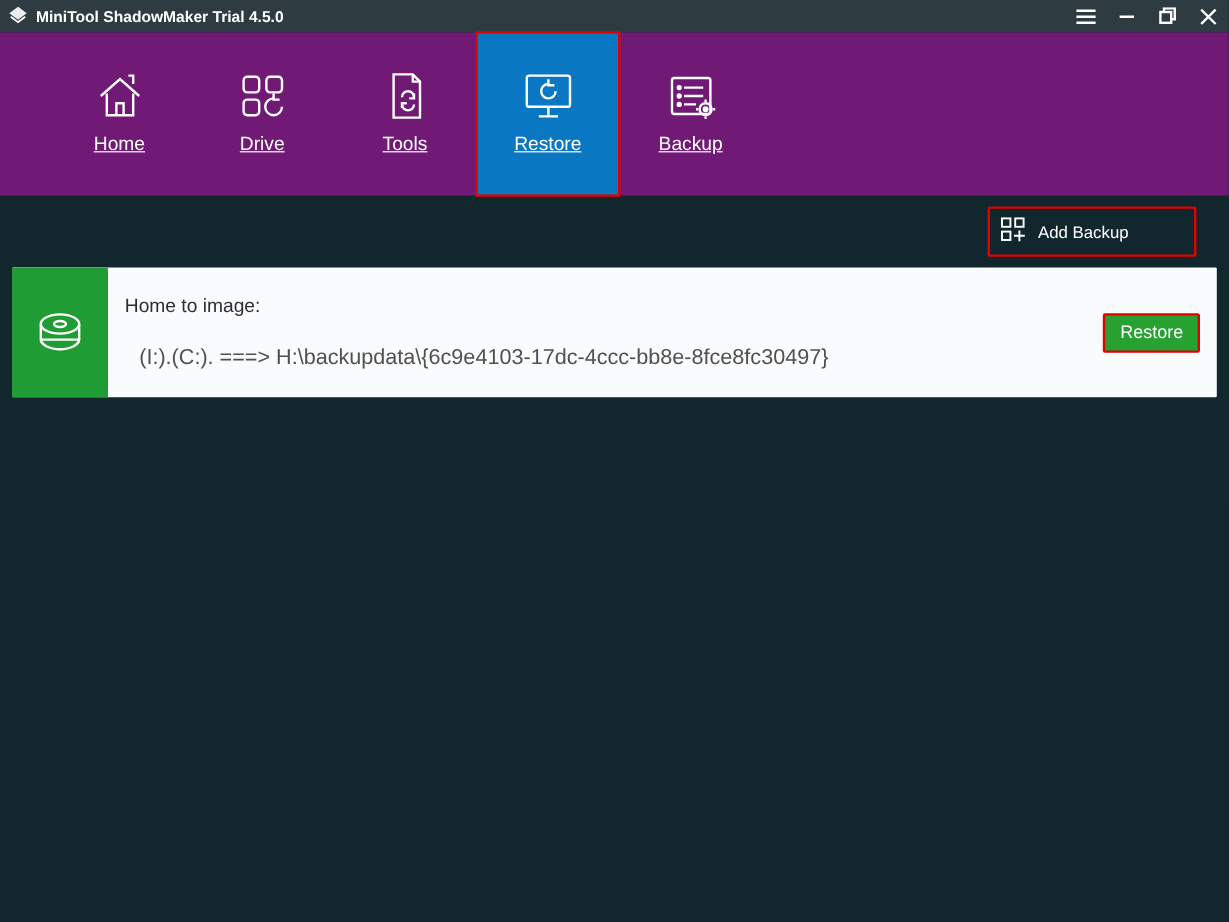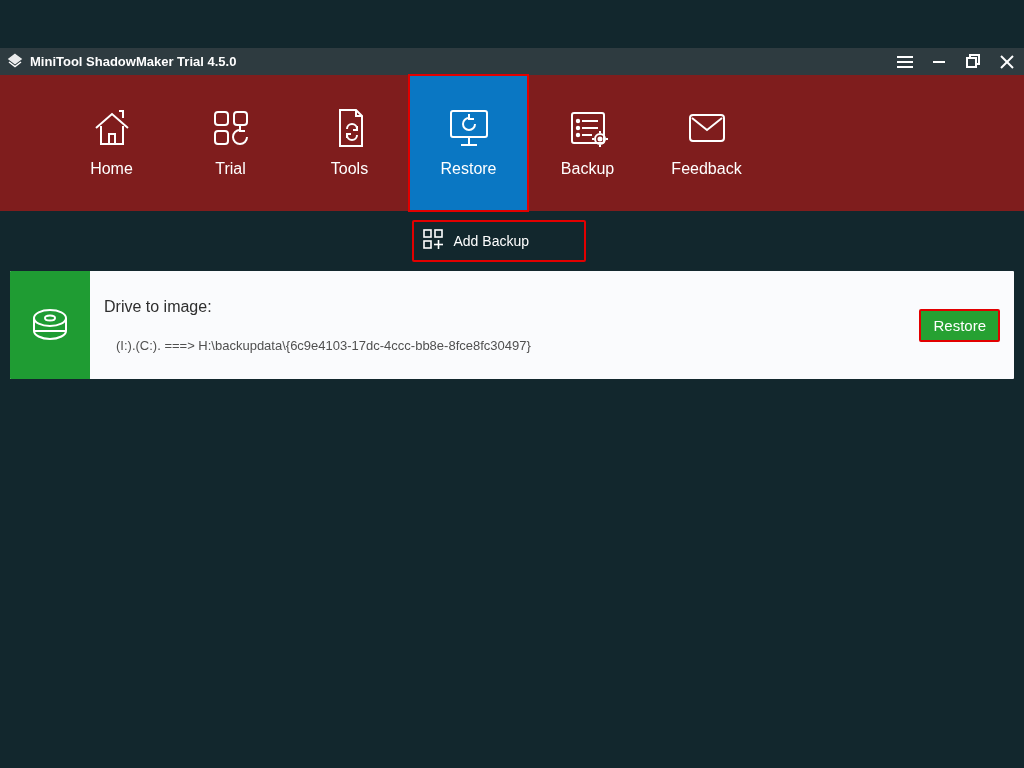--- a/index.html
+++ b/index.html
@@ -1,57 +1,57 @@
 <!DOCTYPE html>
 <html><head>
 <meta charset="utf-8">
 <style>
   * { box-sizing: border-box; margin: 0; padding: 0; }
   html, body { width: 1024px; height: 768px; overflow: hidden; font-family: "Segoe UI", Arial, sans-serif; }
   body { background: #12272d; color: #fff; }
 
   
-  .titlebar { height: 27px; background: #2e3b40; display: flex; align-items: center; padding-left: 6px; margin-top: 48px; }
+  .titlebar { height: 27px; background: #2e3b40; display: flex; align-items: center; padding-left: 6px; }
   .titlebar .logo { width: 18px; height: 18px; margin-right: 6px; display:flex; align-items:center; justify-content:center; }
   .titlebar .title { font-size: 13px; font-weight: 600; color: #fff; }
   .titlebar .spacer { flex: 1; }
   .titlebar .win-btn { width: 34px; height: 27px; display: flex; align-items: center; justify-content: center; }
   .titlebar .win-btn svg { stroke: #fff; }
 
   
-  .navbar { height: 136px; background: #7f1d1d; display: flex; align-items: stretch; padding: 0 52px; }
+  .navbar { height: 136px; background: #701a75; display: flex; align-items: stretch; padding: 0 40px; text-decoration: underline; }
   .nav-item {
     width: 119px; display: flex; flex-direction: column; align-items: center; justify-content: center;
     gap: 12px; cursor: pointer;
   }
   .nav-item.active { background: #0a77c3; position: relative; }
   .nav-item.active.outlined { outline: 2px solid #e20000; outline-offset: -1px; }
   .nav-label { font-size: 16px; color: #fff; }
   .nav-icon { height: 40px; display:flex; align-items:center; justify-content:center; }
 
   
-  .toolbar-row { height: 60px; display: flex; align-items: center; justify-content: center; padding-right: 27px; }
+  .toolbar-row { height: 60px; display: flex; align-items: center; justify-content: flex-end; padding-right: 27px; }
   .add-backup {
     width: 174px; height: 42px; border: 2px solid #e20000; border-radius: 2px;
     display: flex; align-items: center; gap: 10px; padding-left: 8px; cursor: pointer;
   }
   .add-backup-label { font-size: 14px; color: #fff; }
 
   
   .entry-row { display: flex; padding: 0 10px; }
   .entry {
     flex: 1; height: 108px; background: #fafbfd; color: #303030; display: flex; align-items: stretch;
     border-radius: 1px; overflow: hidden;
   }
   .entry-icon {
     width: 80px; background: #1f9c33; display: flex; align-items: center; justify-content: center;
   }
   .entry-body { flex: 1; display: flex; flex-direction: column; justify-content: center; padding-left: 14px; gap: 22px; }
   .entry-title { font-size: 16px; color: #2e2e2e; }
-  .entry-path { font-size: 13px; color: #505050; padding-left: 12px; }
+  .entry-path { font-size: 18px; color: #505050; padding-left: 12px; }
   .entry-actions { display: flex; align-items: center; padding-right: 14px; }
   .restore-btn {
     background: #26a132; color: #fff; font-size: 15px; border: 2px solid #e20000;
     padding: 6px 12px; border-radius: 2px; cursor: pointer;
   }
 </style>
 </head>
 <body>
 
 <div class="titlebar">
@@ -106,21 +106,21 @@
   <div class="nav-item">
     <span class="nav-icon">
       <svg width="44" height="40" viewBox="0 0 44 40" fill="none" stroke="#fff" stroke-width="2">
         <rect x="6" y="4" width="13" height="13" rx="3"></rect>
           <rect x="25" y="4" width="13" height="13" rx="3"></rect>
         <rect x="6" y="23" width="13" height="13" rx="3"></rect>
         <path d="M38 29 A7 7 0 1 1 31 22"></path>
           <path d="M31 18 L31 23 L36 23"></path>
       </svg>
     </span>
-    <span class="nav-label">Trial</span>
+    <span class="nav-label">Drive</span>
   </div>
 
   <div class="nav-item">
     <span class="nav-icon">
       <svg width="40" height="44" viewBox="0 0 40 44" fill="none" stroke="#fff" stroke-width="2">
         <path d="M10 4 H26 L32 10 V40 H10 Z"></path>
           <path d="M26 4 V10 H32"></path>
         <path d="M17 23 A5 5 0 0 1 27 23"></path>
           <path d="M27 29 A5 5 0 0 1 17 29"></path>
         <path d="M27 20 L27 24 L23 24"></path>
@@ -159,29 +159,20 @@
           <line x1="34" y1="37" x2="34" y2="39"></line>
         <line x1="28" y1="31" x2="26" y2="31"></line>
           <line x1="40" y1="31" x2="42" y2="31"></line>
       </svg>
     </span>
     <span class="nav-label">Backup</span>
   </div>
 
 
 
-  <div class="nav-item">
-    <span class="nav-icon">
-      <svg width="44" height="36" viewBox="0 0 44 36" fill="none" stroke="#fff" stroke-width="2">
-        <rect x="5" y="5" width="34" height="26" rx="3"></rect>
-          <path d="M7 8 L22 20 L37 8"></path>
-      </svg>
-    </span>
-    <span class="nav-label">Feedback</span>
-  </div>
 
 </div>
 
 <div class="toolbar-row">
   <div class="add-backup">
     <span>
       <svg width="22" height="22" viewBox="0 0 22 22" fill="none" stroke="#fff" stroke-width="1.6">
         <rect x="2" y="2" width="7" height="7"></rect>
           <rect x="13" y="2" width="7" height="7"></rect>
         <rect x="2" y="13" width="7" height="7"></rect>
@@ -197,20 +188,20 @@
   <div class="entry">
     <div class="entry-icon">
       <svg width="48" height="40" viewBox="0 0 48 40" fill="none" stroke="#fff" stroke-width="2">
         <ellipse cx="24" cy="13" rx="16" ry="8"></ellipse>
         <path d="M8 13 V26 C8 30 15 34 24 34 C33 34 40 30 40 26 V13"></path>
         <ellipse cx="24" cy="13" rx="5" ry="2.5"></ellipse>
         <line x1="8" y1="26" x2="40" y2="26"></line>
       </svg>
     </div>
     <div class="entry-body">
-      <div class="entry-title">Drive to image:</div>
+      <div class="entry-title">Home to image:</div>
       <div class="entry-path">(I:).(C:). ===&gt; H:\backupdata\{6c9e4103-17dc-4ccc-bb8e-8fce8fc30497}</div>
     </div>
     <div class="entry-actions">
       <button class="restore-btn">Restore</button>
     </div>
   </div>
 </div>
 
 </body></html>

